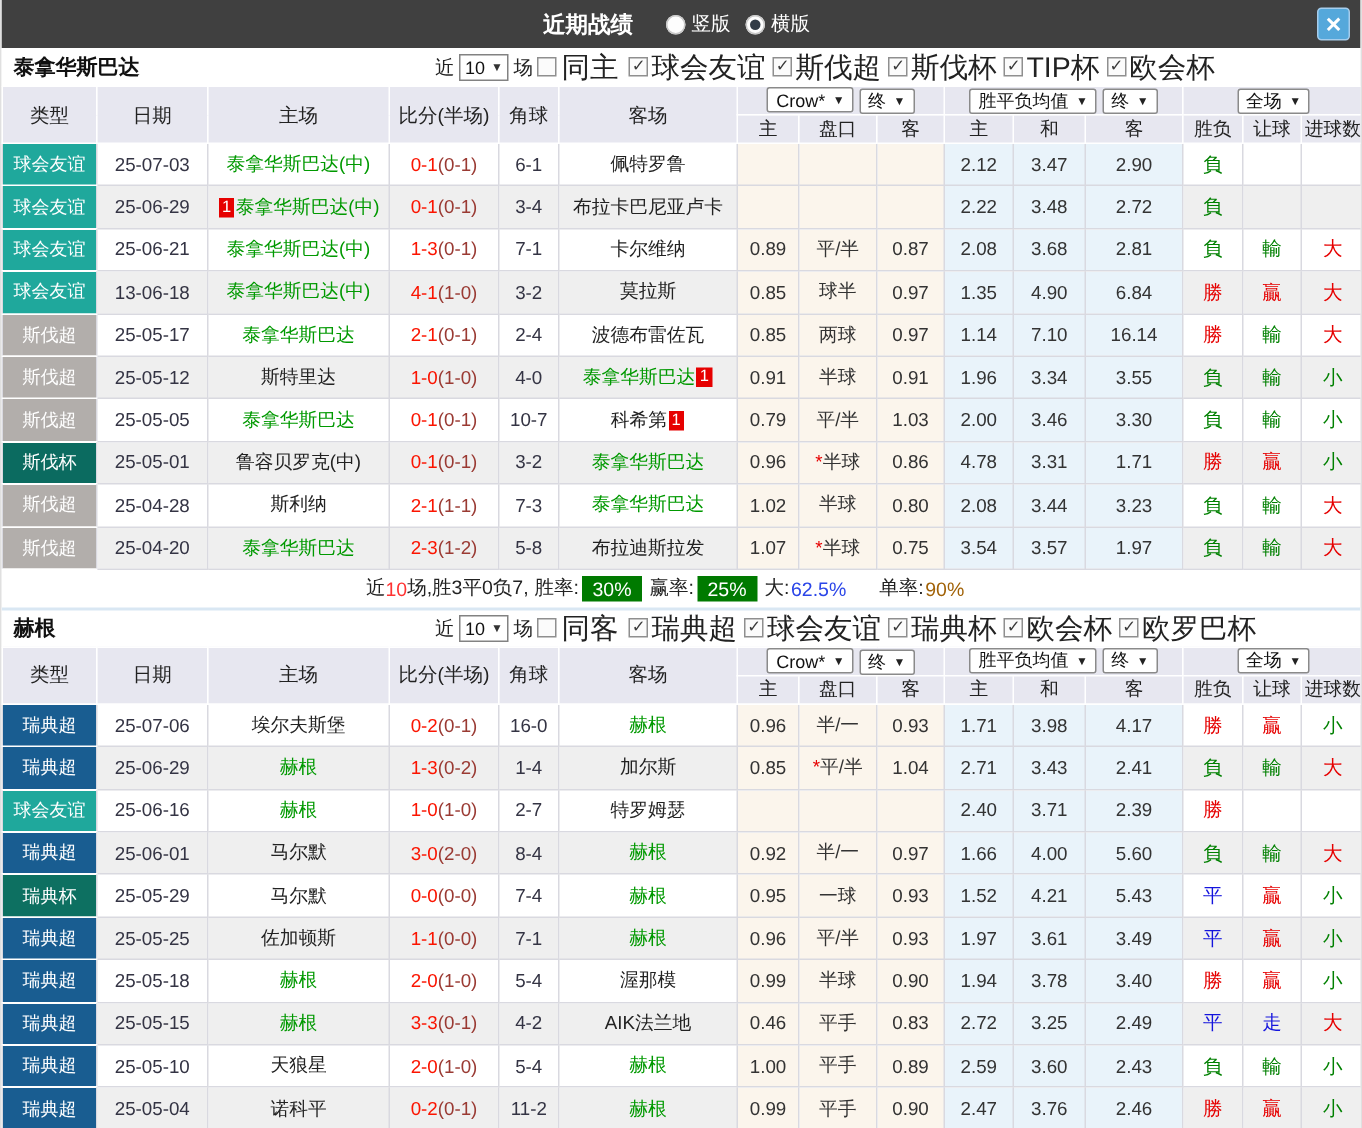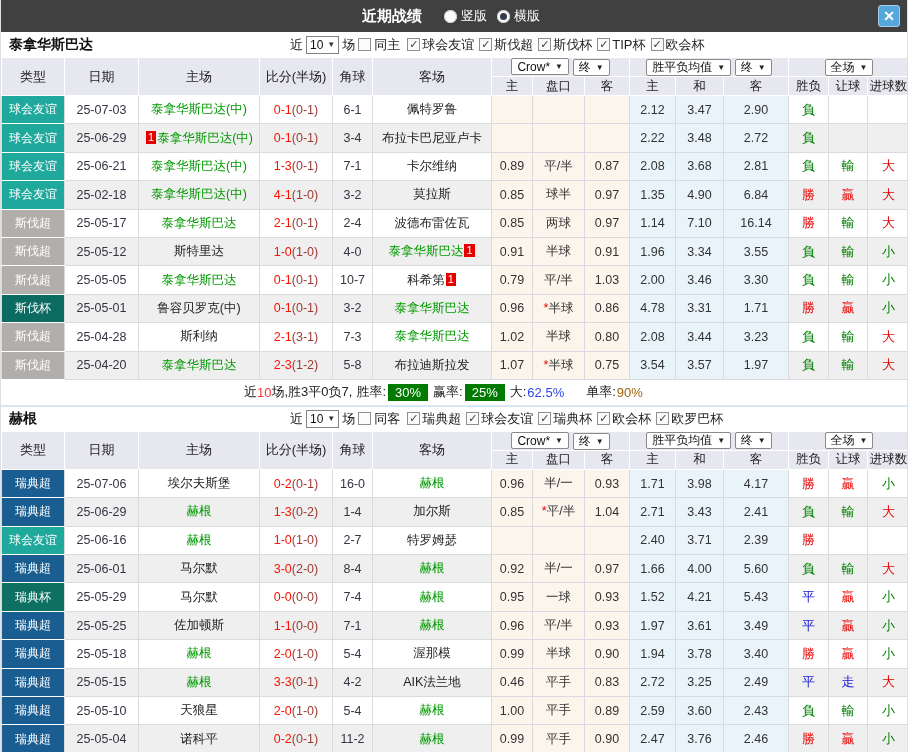--- a/index.html
+++ b/index.html
@@ -16,21 +16,21 @@
   .close { position:absolute; right:7px; top:5px; width:22px; height:22px; background:#55a8db; border:1px solid #a6cdec; border-radius:3px; color:#fff; font-size:14px; font-weight:bold; line-height:20px; text-align:center; cursor:pointer; padding:0; }
 
   
   .section-head { position:relative; height:25px; display:flex; align-items:center; padding-left:8px; background:#fff; }
   .section-head.second { height:26px; border-top:2px solid #d9e7f3; }
   .team-name { font-weight:bold; font-size:14px; color:#111; }
   .filters { position:absolute; left:289px; top:0; height:100%; display:flex; align-items:center; gap:3px; font-size:13px; color:#222; white-space:nowrap; }
   .sel { display:inline-flex; align-items:center; gap:4px; border:1px solid #828282; background:#fff; height:18px; padding:0 3px; font-size:12px; color:#111; }
   .sel .arr { font-size:8px; color:#333; }
   .cb { width:13px; height:13px; border:1px solid #8f8f8f; background:#fbfbfb; display:inline-flex; align-items:center; justify-content:center; font-size:11px; line-height:1; color:#3a3a3a; }
-  .cblabel { font-size:13px; color:#222; }
+  .cblabel { font-size:19px; color:#222; }
   .league-filters { display:inline-flex; align-items:center; gap:1px; }
   .league-filters .cb { margin-left:4px; margin-right:1px; }
 
   
   table { width:908px; border-collapse:collapse; table-layout:fixed; }
   thead tr { height:19px; }
   thead th { background:#e7e7f0; border:1px solid #fff; font-weight:normal; font-size:13px; color:#222; text-align:center; padding:0; }
   thead tr.h2 th { font-size:12.5px; }
   th.grp { background:#e7e7f0; }
   .hchip { display:inline-flex; align-items:center; gap:5px; border:1px solid #8a8a8a; background:#fff; height:17px; padding:0 5px; font-size:12px; color:#111; border-radius:2px; cursor:pointer; }
@@ -215,21 +215,21 @@
           <td class="od">0.87</td>
           <td class="mn">2.08</td>
           <td class="mn">3.68</td>
           <td class="mn">2.81</td>
           <td class="rs" style="color: rgb(0, 128, 0);">負</td>
           <td class="rs" style="color: rgb(0, 128, 0);">輸</td>
           <td class="rs" style="color: rgb(230, 0, 0);">大</td>
         </tr>
         <tr class="drow alt">
           <td class="lg" style="background: rgb(31, 168, 156);">球会友谊</td>
-          <td class="dt">25-02-18</td>
+          <td class="dt">13-06-18</td>
           <td class="tm"><span class="grn">泰拿华斯巴达(中)</span></td>
           <td class="sc"><span class="sf">4-1</span><span class="sh">(1-0)</span></td>
           <td class="cn">3-2</td>
           <td class="tm"><span>莫拉斯</span></td>
           <td class="od">0.85</td>
           <td class="od">球半</td>
           <td class="od">0.97</td>
           <td class="mn">1.35</td>
           <td class="mn">4.90</td>
           <td class="mn">6.84</td>
@@ -302,21 +302,21 @@
           <td class="mn">3.31</td>
           <td class="mn">1.71</td>
           <td class="rs" style="color: rgb(230, 0, 0);">勝</td>
           <td class="rs" style="color: rgb(230, 0, 0);">贏</td>
           <td class="rs" style="color: rgb(0, 128, 0);">小</td>
         </tr>
         <tr class="drow">
           <td class="lg" style="background: rgb(178, 174, 171);">斯伐超</td>
           <td class="dt">25-04-28</td>
           <td class="tm"><span>斯利纳</span></td>
-          <td class="sc"><span class="sf">2-1</span><span class="sh">(3-1)</span></td>
+          <td class="sc"><span class="sf">2-1</span><span class="sh">(1-1)</span></td>
           <td class="cn">7-3</td>
           <td class="tm"><span class="grn">泰拿华斯巴达</span></td>
           <td class="od">1.02</td>
           <td class="od">半球</td>
           <td class="od">0.80</td>
           <td class="mn">2.08</td>
           <td class="mn">3.44</td>
           <td class="mn">3.23</td>
           <td class="rs" style="color: rgb(0, 128, 0);">負</td>
           <td class="rs" style="color: rgb(0, 128, 0);">輸</td>

